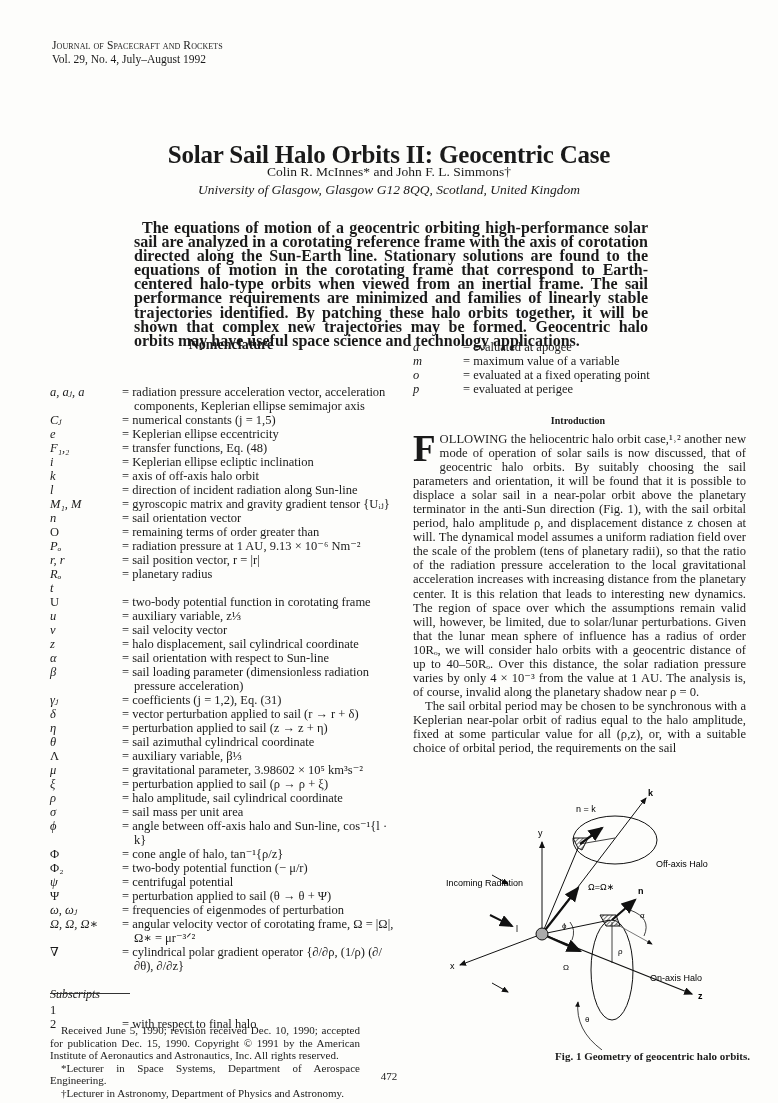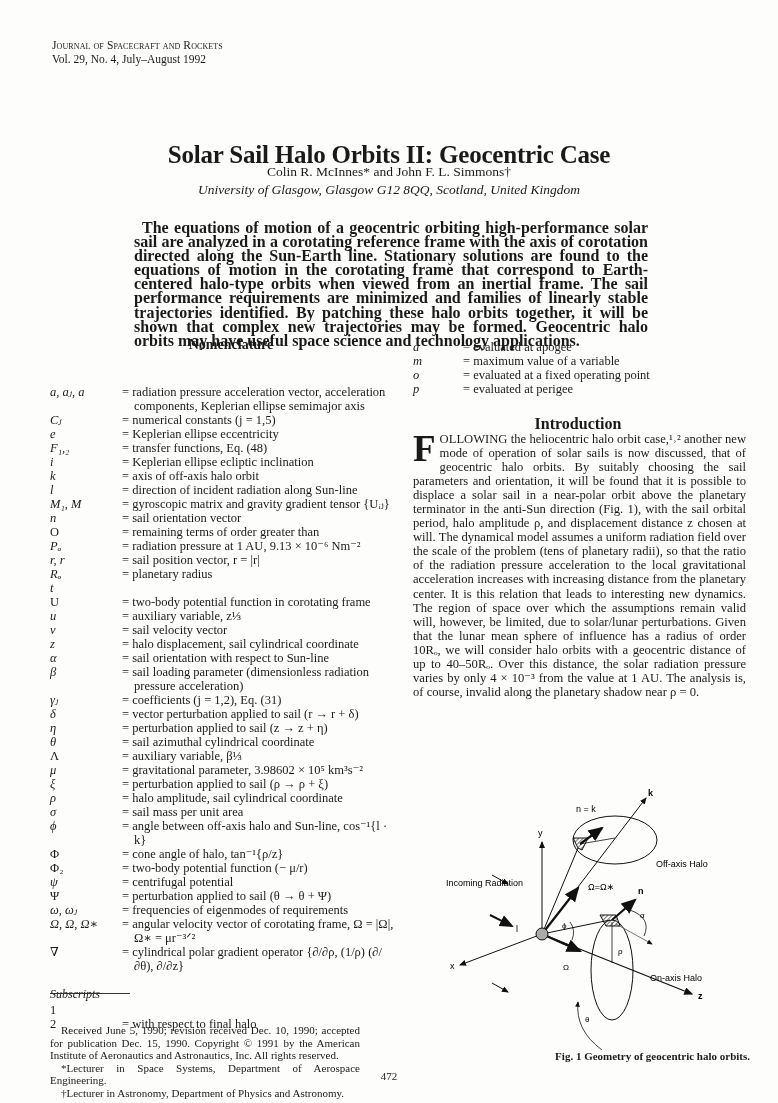--- a/index.html
+++ b/index.html
@@ -23,21 +23,21 @@
   .sym.up { font-style: normal; }
   .def { flex: 1; padding-left: 12px; text-indent: -12px; }
   .sub-title { font-style: italic; margin-top: 14px; margin-bottom: 2px; font-size: 12px; }
   .rule { position: absolute; left: 50px; top: 993px; width: 80px; border-top: 1px solid #333; }
   .footnote { position: absolute; left: 50px; top: 996px; width: 310px; font-size: 11px; line-height: 12.6px; text-align: justify; margin-top: 28px; }
   .footnote p { margin: 0; text-indent: 11px; }
   .pagenum { position: absolute; left: 0; width: 778px; top: 1070px; text-align: center; font-size: 11px; }
 
   .subs { position: absolute; left: 413px; top: 340px; width: 330px; font-size: 12.5px; line-height: 14px; }
   .subs .sym { width: 50px; }
-  .intro-title { position: absolute; left: 410px; width: 336px; top: 415px; text-align: center; font-weight: bold; font-size: 16px; }
+  .intro-title { position: absolute; left: 410px; width: 336px; top: 415px; text-align: center; font-weight: bold; font-size: 10px; }
   .intro { position: absolute; left: 413px; top: 432px; width: 333px; font-size: 12.6px; line-height: 14.05px; text-align: justify; }
   .intro p { margin: 0; }
   .intro p + p { text-indent: 12px; }
   .dropcap { float: left; font-size: 37px; line-height: 30px; font-weight: bold; margin: 2px 4px 0 0; }
   .fig { position: absolute; left: 430px; top: 770px; width: 320px; height: 280px; }
   .figcap { position: absolute; left: 430px; width: 320px; top: 1050px; text-align: right; font-weight: bold; font-size: 11px; }
   .fig text { font-family: "Liberation Sans", "DejaVu Sans", sans-serif; }
 </style>
 </head>
 <body>
@@ -188,21 +188,21 @@
     <div class="row">
       <span class="sym">ψ</span>
       <span class="def">= centrifugal potential</span>
     </div>
     <div class="row">
       <span class="sym up">Ψ</span>
       <span class="def">= perturbation applied to sail (θ → θ + Ψ)</span>
     </div>
     <div class="row">
       <span class="sym">ω, ωⱼ</span>
-      <span class="def">= frequencies of eigenmodes of requirements</span>
+      <span class="def">= frequencies of eigenmodes of perturbation</span>
     </div>
     <div class="row">
       <span class="sym">Ω, Ω, Ω∗</span>
       <span class="def">= angular velocity vector of corotating frame, Ω = |Ω|, Ω∗ = μr⁻³ᐟ²</span>
     </div>
     <div class="row">
       <span class="sym up">∇</span>
       <span class="def">= cylindrical polar gradient operator {∂/∂ρ, (1/ρ) (∂/∂θ), ∂/∂z}</span>
     </div>
     <div class="sub-title">Subscripts</div>
@@ -239,20 +239,21 @@
   <p>Received June 5, 1990; revision received Dec. 10, 1990; accepted for publication Dec. 15, 1990. Copyright © 1991 by the American Institute of Aeronautics and Astronautics, Inc. All rights reserved.</p>
   <p>*Lecturer in Space Systems, Department of Aerospace Engineering.</p>
   <p>†Lecturer in Astronomy, Department of Physics and Astronomy.</p>
 </div>
 
 <div class="pagenum">472</div>
 
 <div class="intro-title">Introduction</div>
 <div class="intro">
   <p><span class="dropcap">F</span><span>OLLOWING the heliocentric halo orbit case,¹˒² another new mode of operation of solar sails is now discussed, that of geocentric halo orbits. By suitably choosing the sail parameters and orientation, it will be found that it is possible to displace a solar sail in a near-polar orbit above the planetary terminator in the anti-Sun direction (Fig. 1), with the sail orbital period, halo amplitude ρ, and displacement distance z chosen at will. The dynamical model assumes a uniform radiation field over the scale of the problem (tens of planetary radii), so that the ratio of the radiation pressure acceleration to the local gravitational acceleration increases with increasing distance from the planetary center. It is this relation that leads to interesting new dynamics. The region of space over which the assumptions remain valid will, however, be limited, due to solar/lunar perturbations. Given that the lunar mean sphere of influence has a radius of order 10Rₒ, we will consider halo orbits with a geocentric distance of up to 40–50Rₒ. Over this distance, the solar radiation pressure varies by only 4 × 10⁻³ from the value at 1 AU. The analysis is, of course, invalid along the planetary shadow near ρ = 0.</span></p>
+  <p>The sail orbital period may be chosen to be synchronous with a Keplerian near-polar orbit of radius equal to the halo amplitude, fixed at some particular value for all (ρ,z), or, with a suitable choice of orbital period, the requirements on the sail</p>
 </div>
 
 <svg class="fig" viewBox="0 0 320 280">
   <defs>
     <marker id="ah" markerWidth="8" markerHeight="8" refX="6" refY="3" orient="auto">
       <path d="M0,0 L7,3 L0,6 Z" fill="#111"></path>
     </marker>
     <pattern id="hatch" width="3" height="3" patternUnits="userSpaceOnUse" patternTransform="rotate(45)">
       <line x1="0" y1="0" x2="0" y2="3" stroke="#222" stroke-width="1.2"></line>
     </pattern>

